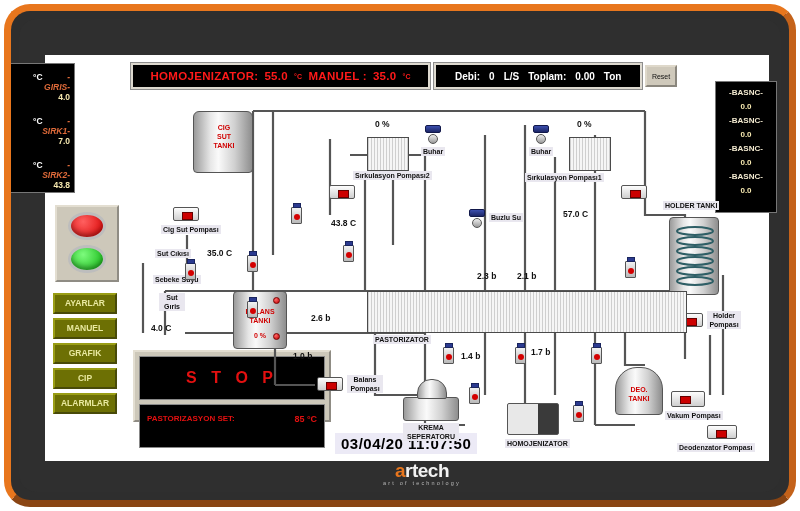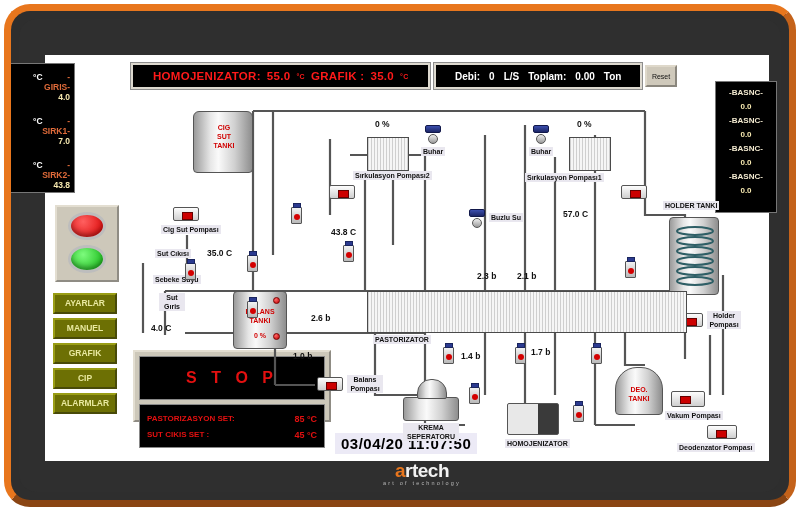--- a/index.html
+++ b/index.html
@@ -51,21 +51,21 @@
     background:#cfc9bb; border:2px outset #ded8ca; color:#111; cursor:pointer;
   }
 
   
   #left-readout{
     position:absolute; left:-34px; top:8px; width:64px; height:130px;
     background:#000; border:1px solid #777; border-left:none;
     color:#f7e9b0; font-size:8.5px; font-weight:bold; padding:8px 4px 0 0;
     text-align:right;
   }
-  #left-readout .lbl{ color:#e06b3a; margin-top:8px; }
+  #left-readout .lbl{ color:#e06b3a; margin-top:8px;font-style:italic; }
   #left-readout .val{ color:#f7e9b0; }
   #left-readout .u{ color:#fff; float:left; margin-left:22px; }
 
   
   #right-readout{
     position:absolute; right:-8px; top:26px; width:62px; height:132px;
     background:#000; border:1px solid #777;
     color:#f7e9b0; font-size:8px; font-weight:bold; text-align:center; padding-top:4px;
   }
   #right-readout div{ line-height:14px; }
@@ -195,21 +195,21 @@
       <div style="margin-top:14px"><span class="u">°C</span>
            <span class="lbl">-SIRK2-</span></div>
       <div><span class="val">43.8</span></div>
     </div>
 
     <div id="topbar">
       <div class="lcd" id="lcd-temps">
         <span>HOMOJENIZATOR:</span>
         <span>55.0</span>
         <span class="deg">°C</span>
-        <span>GRAFIK :</span>
+        <span>MANUEL :</span>
         <span>35.0</span>
         <span class="deg">°C</span>
       </div>
       <div class="lcd" id="lcd-flow">
         <span>Debi:</span>
         <span>0</span>
         <span>L/S</span>
         <span>Toplam:</span>
         <span>0.00</span>
         <span>Ton</span>
@@ -240,24 +240,20 @@
       <div class="navbtn">CIP</div>
       <div class="navbtn">ALARMLAR</div>
     </div>
 
     <div id="stop-panel">
       <div id="stop-lcd">S T O P</div>
       <div id="set-lcd">
         <div class="row">
           <span>PASTORIZASYON SET:</span>
           <b>85 °C</b>
-        </div>
-        <div class="row">
-          <span>SUT CIKIS SET       :</span>
-          <b>45 °C</b>
         </div>
       </div>
     </div>
 
     <div id="clock">03/04/20 11:07:50</div>
 
     <div id="diagram">
 
       <svg width="630" height="360">
         <g stroke="#555" stroke-width="2.2" fill="none">
@@ -327,21 +323,21 @@
 
       <div class="hex" style="left:242px; top:42px; width:42px; height:34px;"></div>
       <div class="pval" style="left:250px; top:24px;">0 %</div>
       <div class="actvalve" style="left:300px; top:30px;">
         <div class="top"></div>
           <div class="bod"></div>
         </div>
       <div class="plab" style="left:296px; top:52px;">Buhar</div>
       <div class="plab" style="left:228px; top:76px;">Sırkulasyon Pompası2</div>
       <div class="pumpbox" style="left:204px; top:90px;"></div>
-      <div class="pval" style="left:206px; top:123px;margin-top:9px;">43.8 C</div>
+      <div class="pval" style="left:206px; top:123px;">43.8 C</div>
 
       <div class="actvalve" style="left:344px; top:114px;">
         <div class="top"></div>
           <div class="bod"></div>
         </div>
       <div class="plab" style="left:364px; top:118px;">Buzlu Su</div>
 
       <div class="actvalve" style="left:408px; top:30px;">
         <div class="top"></div>
           <div class="bod"></div>

